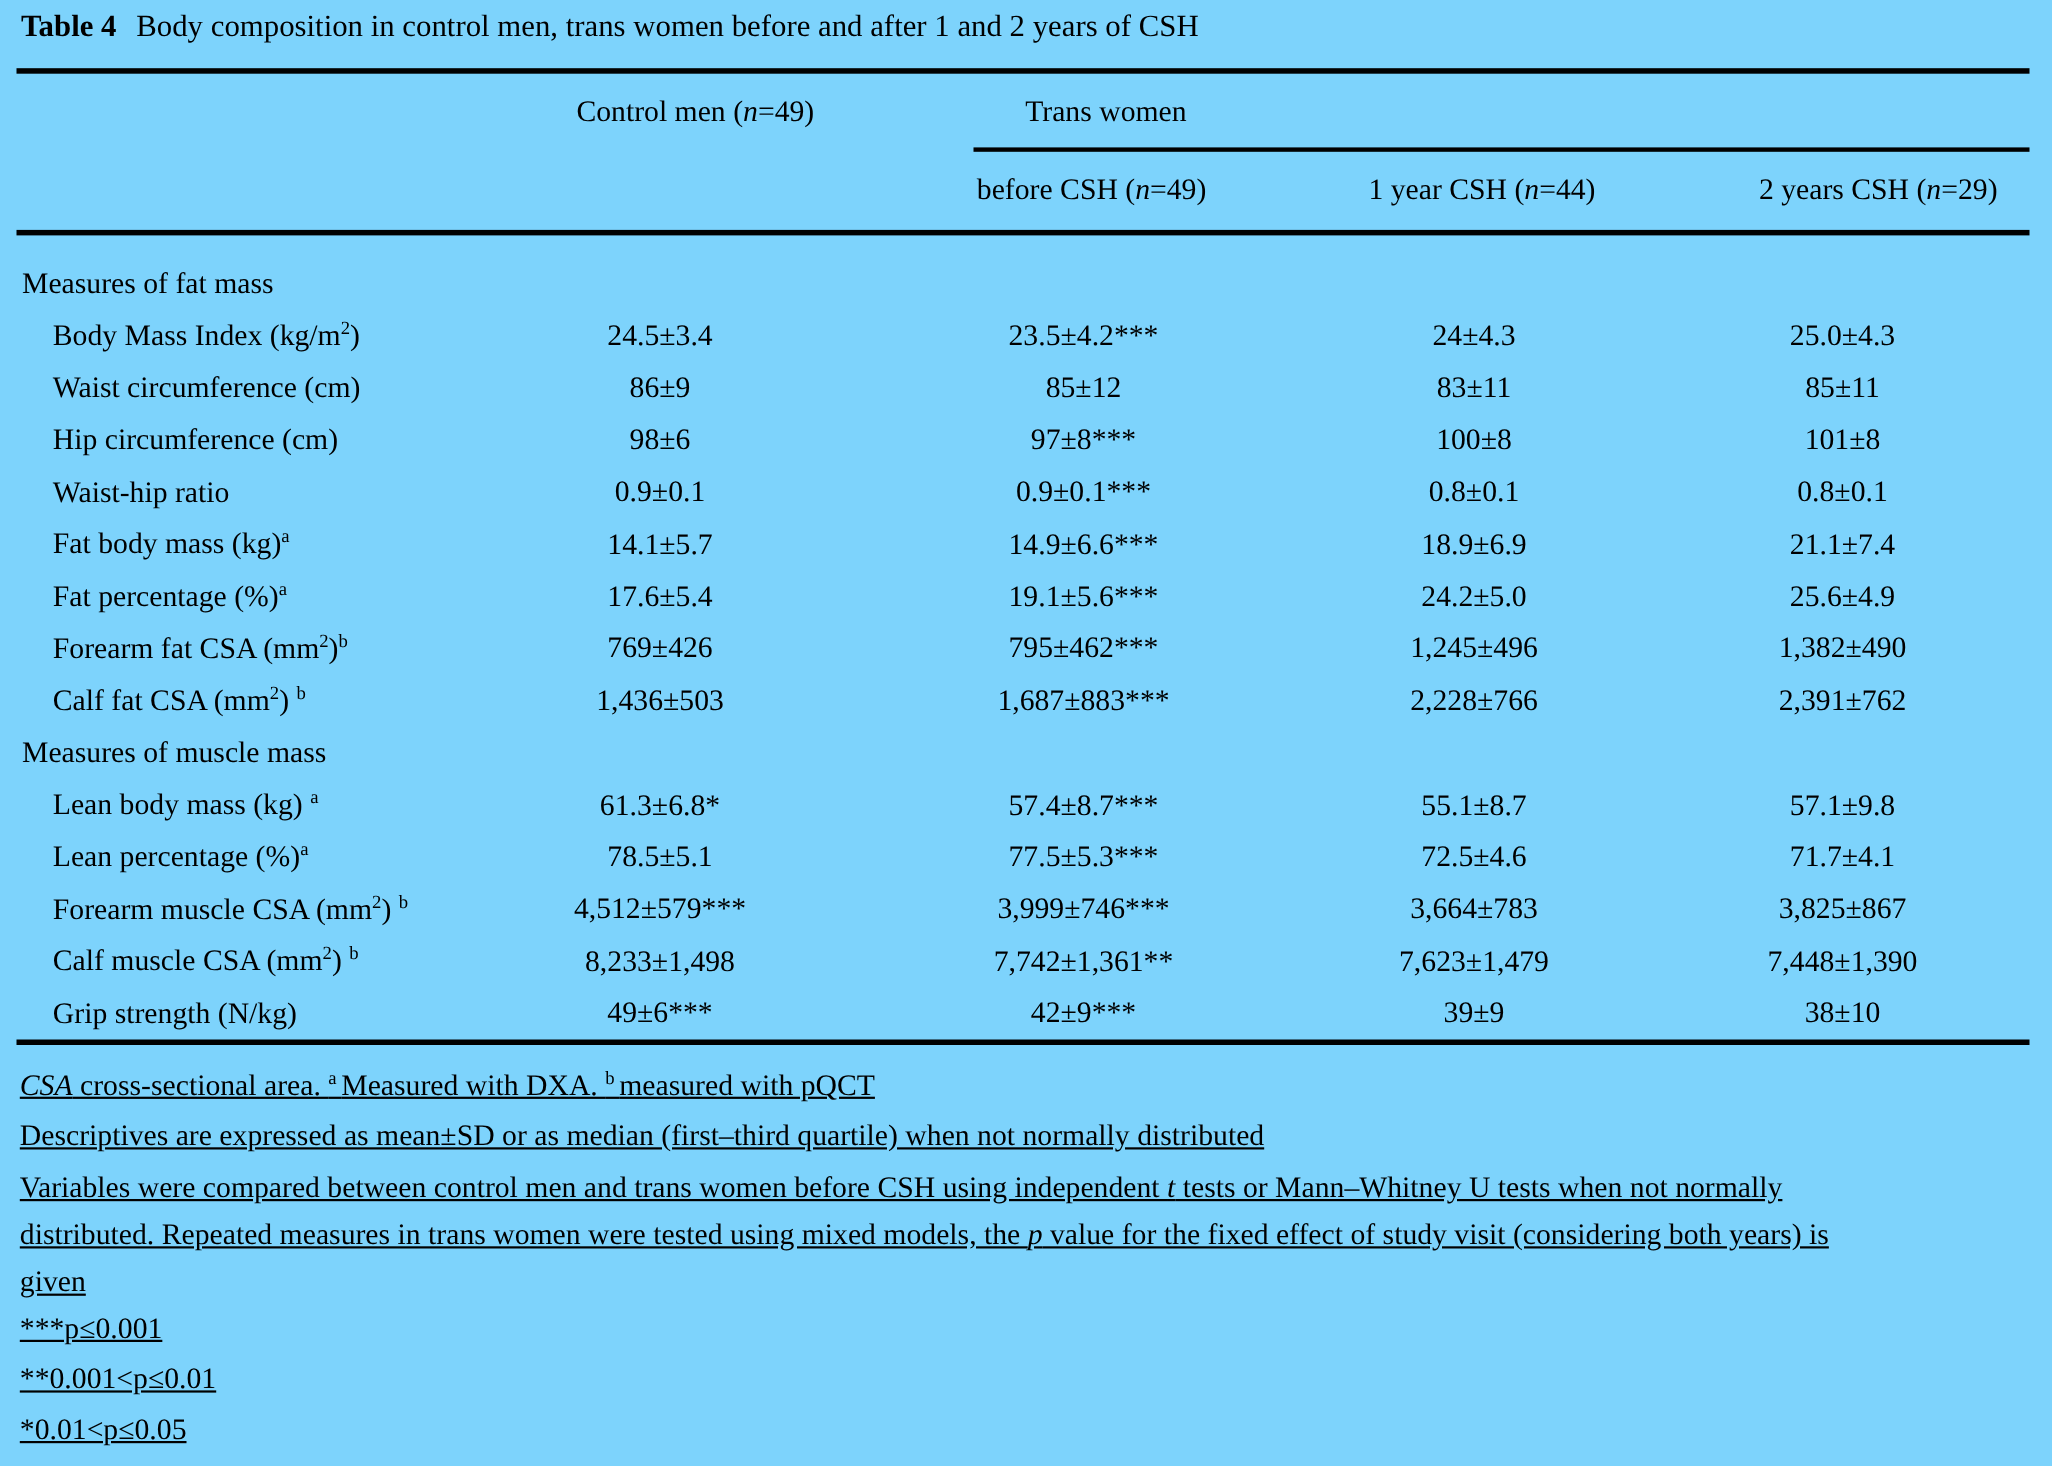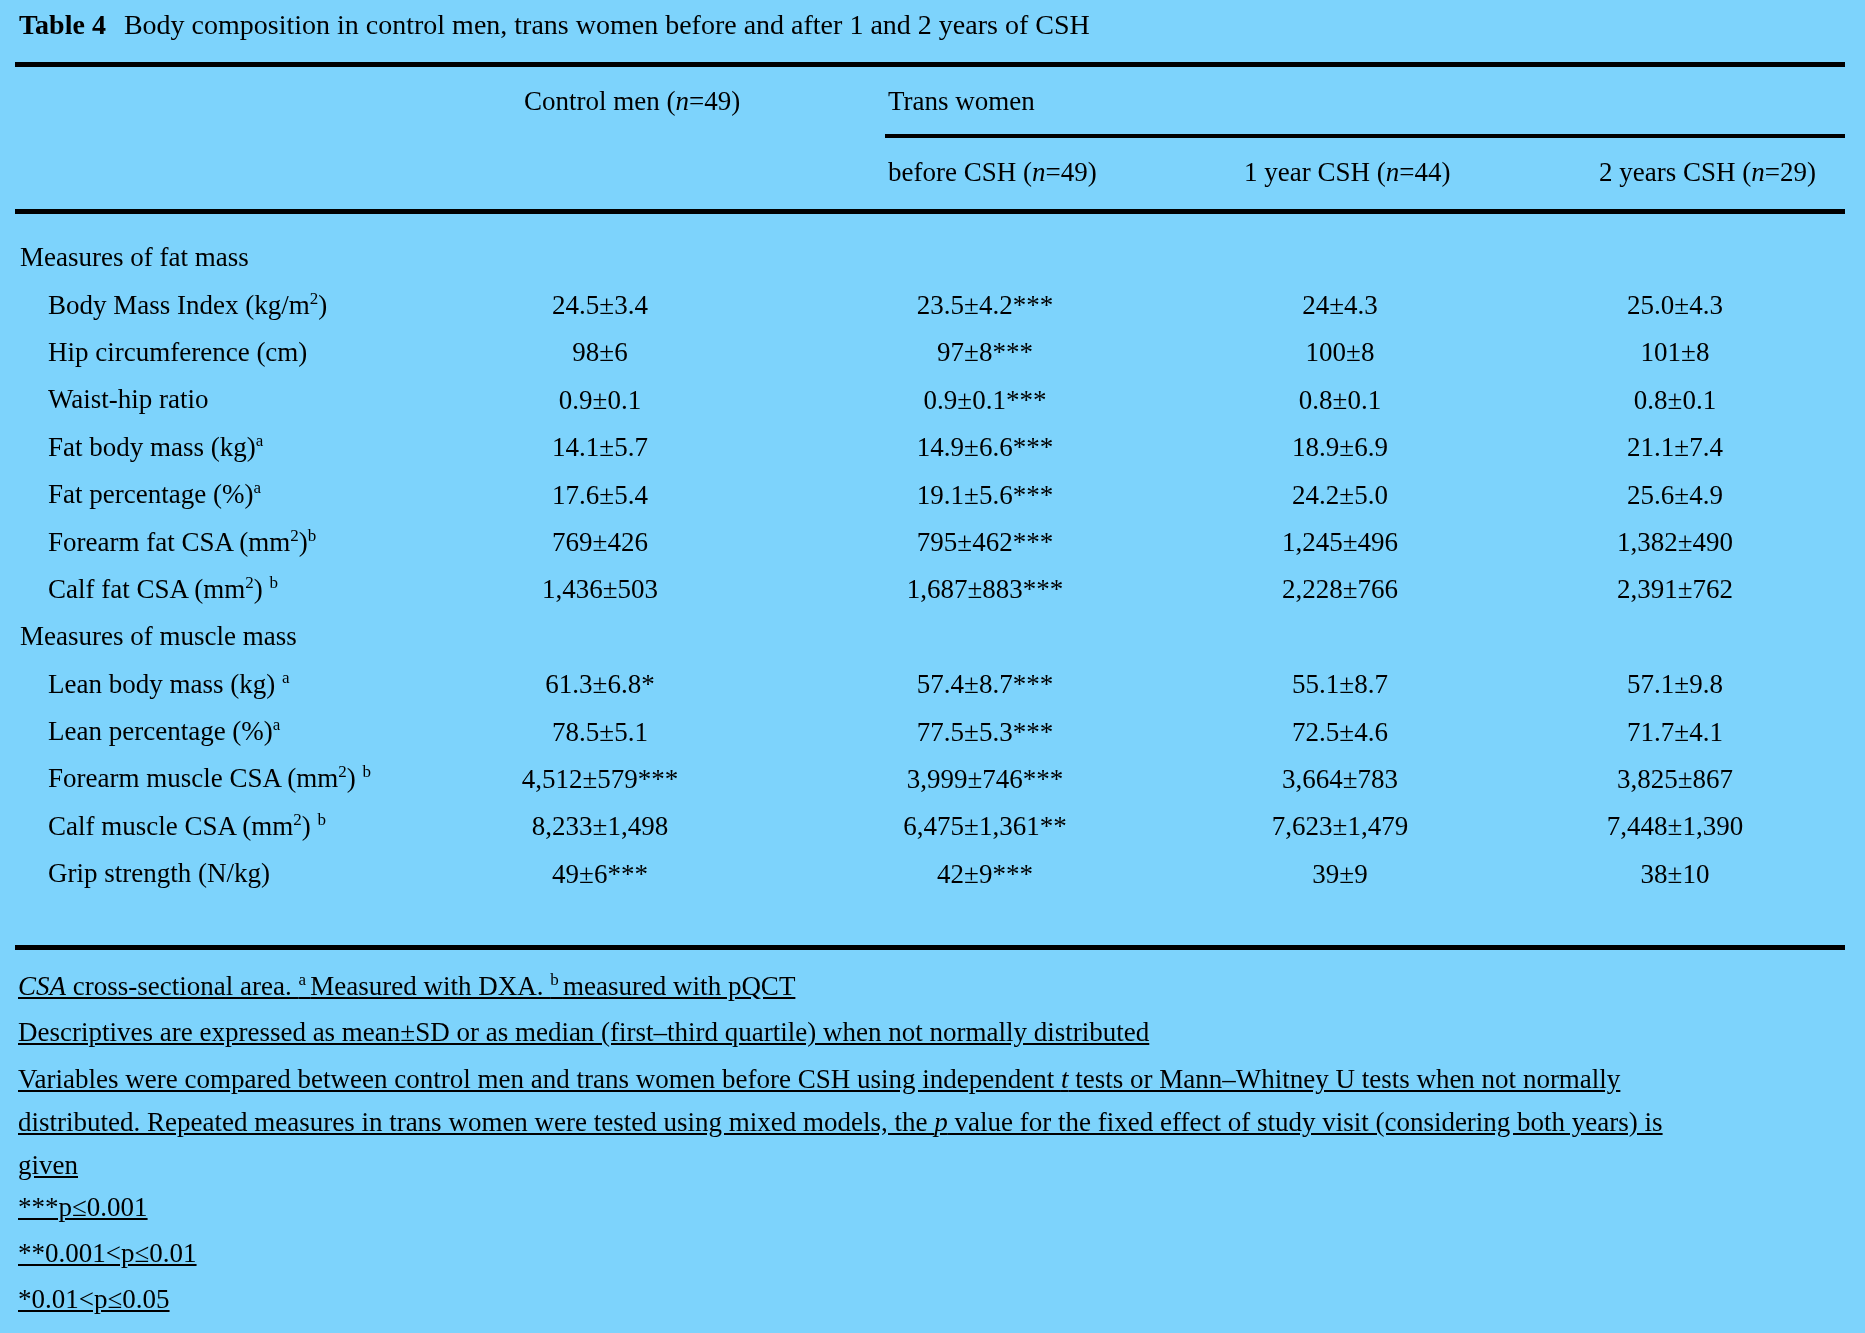--- a/index.html
+++ b/index.html
@@ -16,21 +16,21 @@
     font-size:28px;line-height:34px;white-space:nowrap;
   }
   .title .tnum{font-weight:bold;margin-right:18px;}
   .rule{position:absolute;background:#000;}
   .rule-top{left:15px;top:62px;width:1830px;height:5px;}
   .rule-group{left:885px;top:134px;width:960px;height:4px;}
   .rule-hdr{left:15px;top:209px;width:1830px;height:5px;}
   .rule-bottom{left:15px;top:945px;width:1830px;height:5px;}
   .hdr{position:absolute;font-size:27px;line-height:30px;white-space:nowrap;}
   .hdr-control{left:524px;top:86px;}
-  .hdr-group{left:888px;top:86px;}
+  .hdr-group{left:932px;top:86px;}
   .hdr2-1{left:888px;top:157px;}
   .hdr2-2{left:1244px;top:157px;}
   .hdr2-3{left:1599px;top:157px;}
   .tbody{position:absolute;left:18px;top:234px;width:1829px;font-size:27px;}
   .row{position:relative;height:47.4px;display:flex;align-items:center;}
   .rowlabel{white-space:nowrap;}
   .rowlabel.section{padding-left:2px;}
   .rowlabel.item{padding-left:30px;}
   .val{
     position:absolute;top:50%;transform:translate(-50%,-50%);
@@ -81,20 +81,27 @@
         <div class="rowlabel section">Measures of fat mass</div>
       </div>
       <div class="row">
         <div class="rowlabel item">Body Mass Index (kg/m<sup>2</sup>)</div>
         <span class="val c2">24.5±3.4</span>
         <span class="val c3">23.5±4.2***</span>
         <span class="val c4">24±4.3</span>
         <span class="val c5">25.0±4.3</span>
       </div>
       <div class="row">
+        <div class="rowlabel item">Waist circumference (cm)</div>
+        <span class="val c2">86±9</span>
+        <span class="val c3">85±12</span>
+        <span class="val c4">83±11</span>
+        <span class="val c5">85±11</span>
+      </div>
+      <div class="row">
         <div class="rowlabel item">Hip circumference (cm)</div>
         <span class="val c2">98±6</span>
         <span class="val c3">97±8***</span>
         <span class="val c4">100±8</span>
         <span class="val c5">101±8</span>
       </div>
       <div class="row">
         <div class="rowlabel item">Waist-hip ratio</div>
         <span class="val c2">0.9±0.1</span>
         <span class="val c3">0.9±0.1***</span>
@@ -149,21 +156,21 @@
       <div class="row">
         <div class="rowlabel item">Forearm muscle CSA (mm<sup>2</sup>) <sup>b</sup></div>
         <span class="val c2">4,512±579***</span>
         <span class="val c3">3,999±746***</span>
         <span class="val c4">3,664±783</span>
         <span class="val c5">3,825±867</span>
       </div>
       <div class="row">
         <div class="rowlabel item">Calf muscle CSA (mm<sup>2</sup>) <sup>b</sup></div>
         <span class="val c2">8,233±1,498</span>
-        <span class="val c3">6,475±1,361**</span>
+        <span class="val c3">7,742±1,361**</span>
         <span class="val c4">7,623±1,479</span>
         <span class="val c5">7,448±1,390</span>
       </div>
       <div class="row">
         <div class="rowlabel item">Grip strength (N/kg)</div>
         <span class="val c2">49±6***</span>
         <span class="val c3">42±9***</span>
         <span class="val c4">39±9</span>
         <span class="val c5">38±10</span>
       </div>

